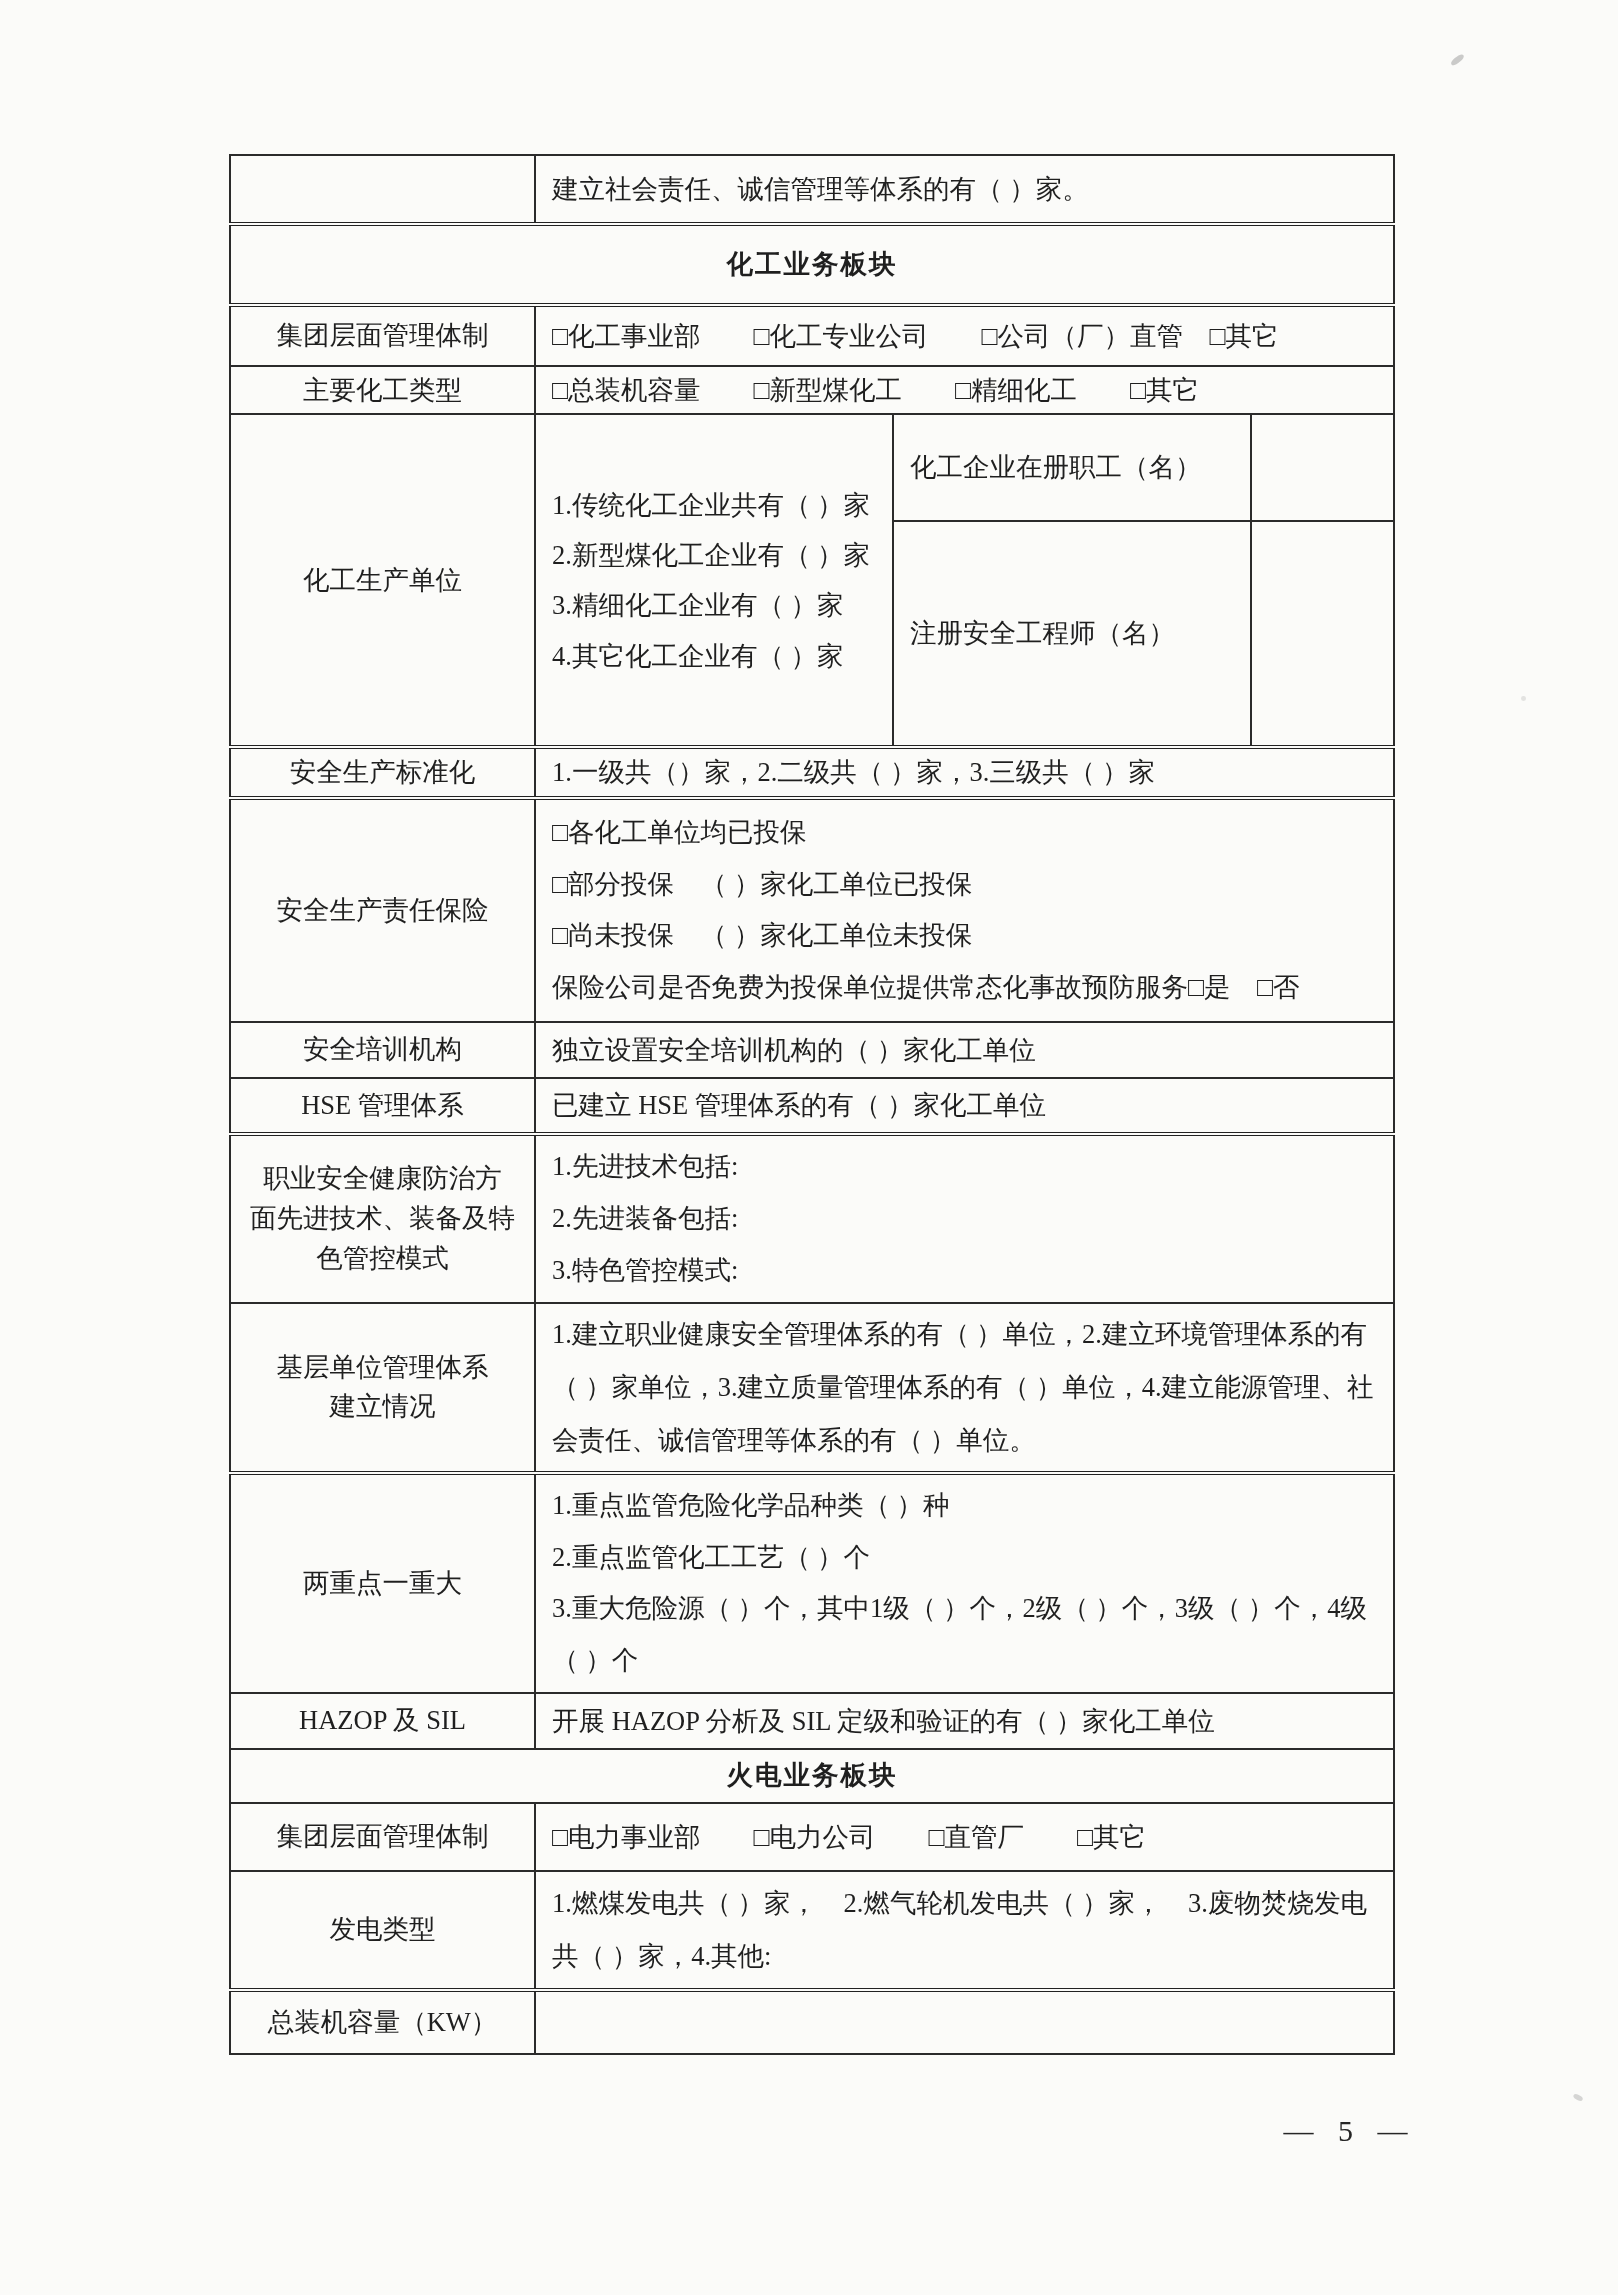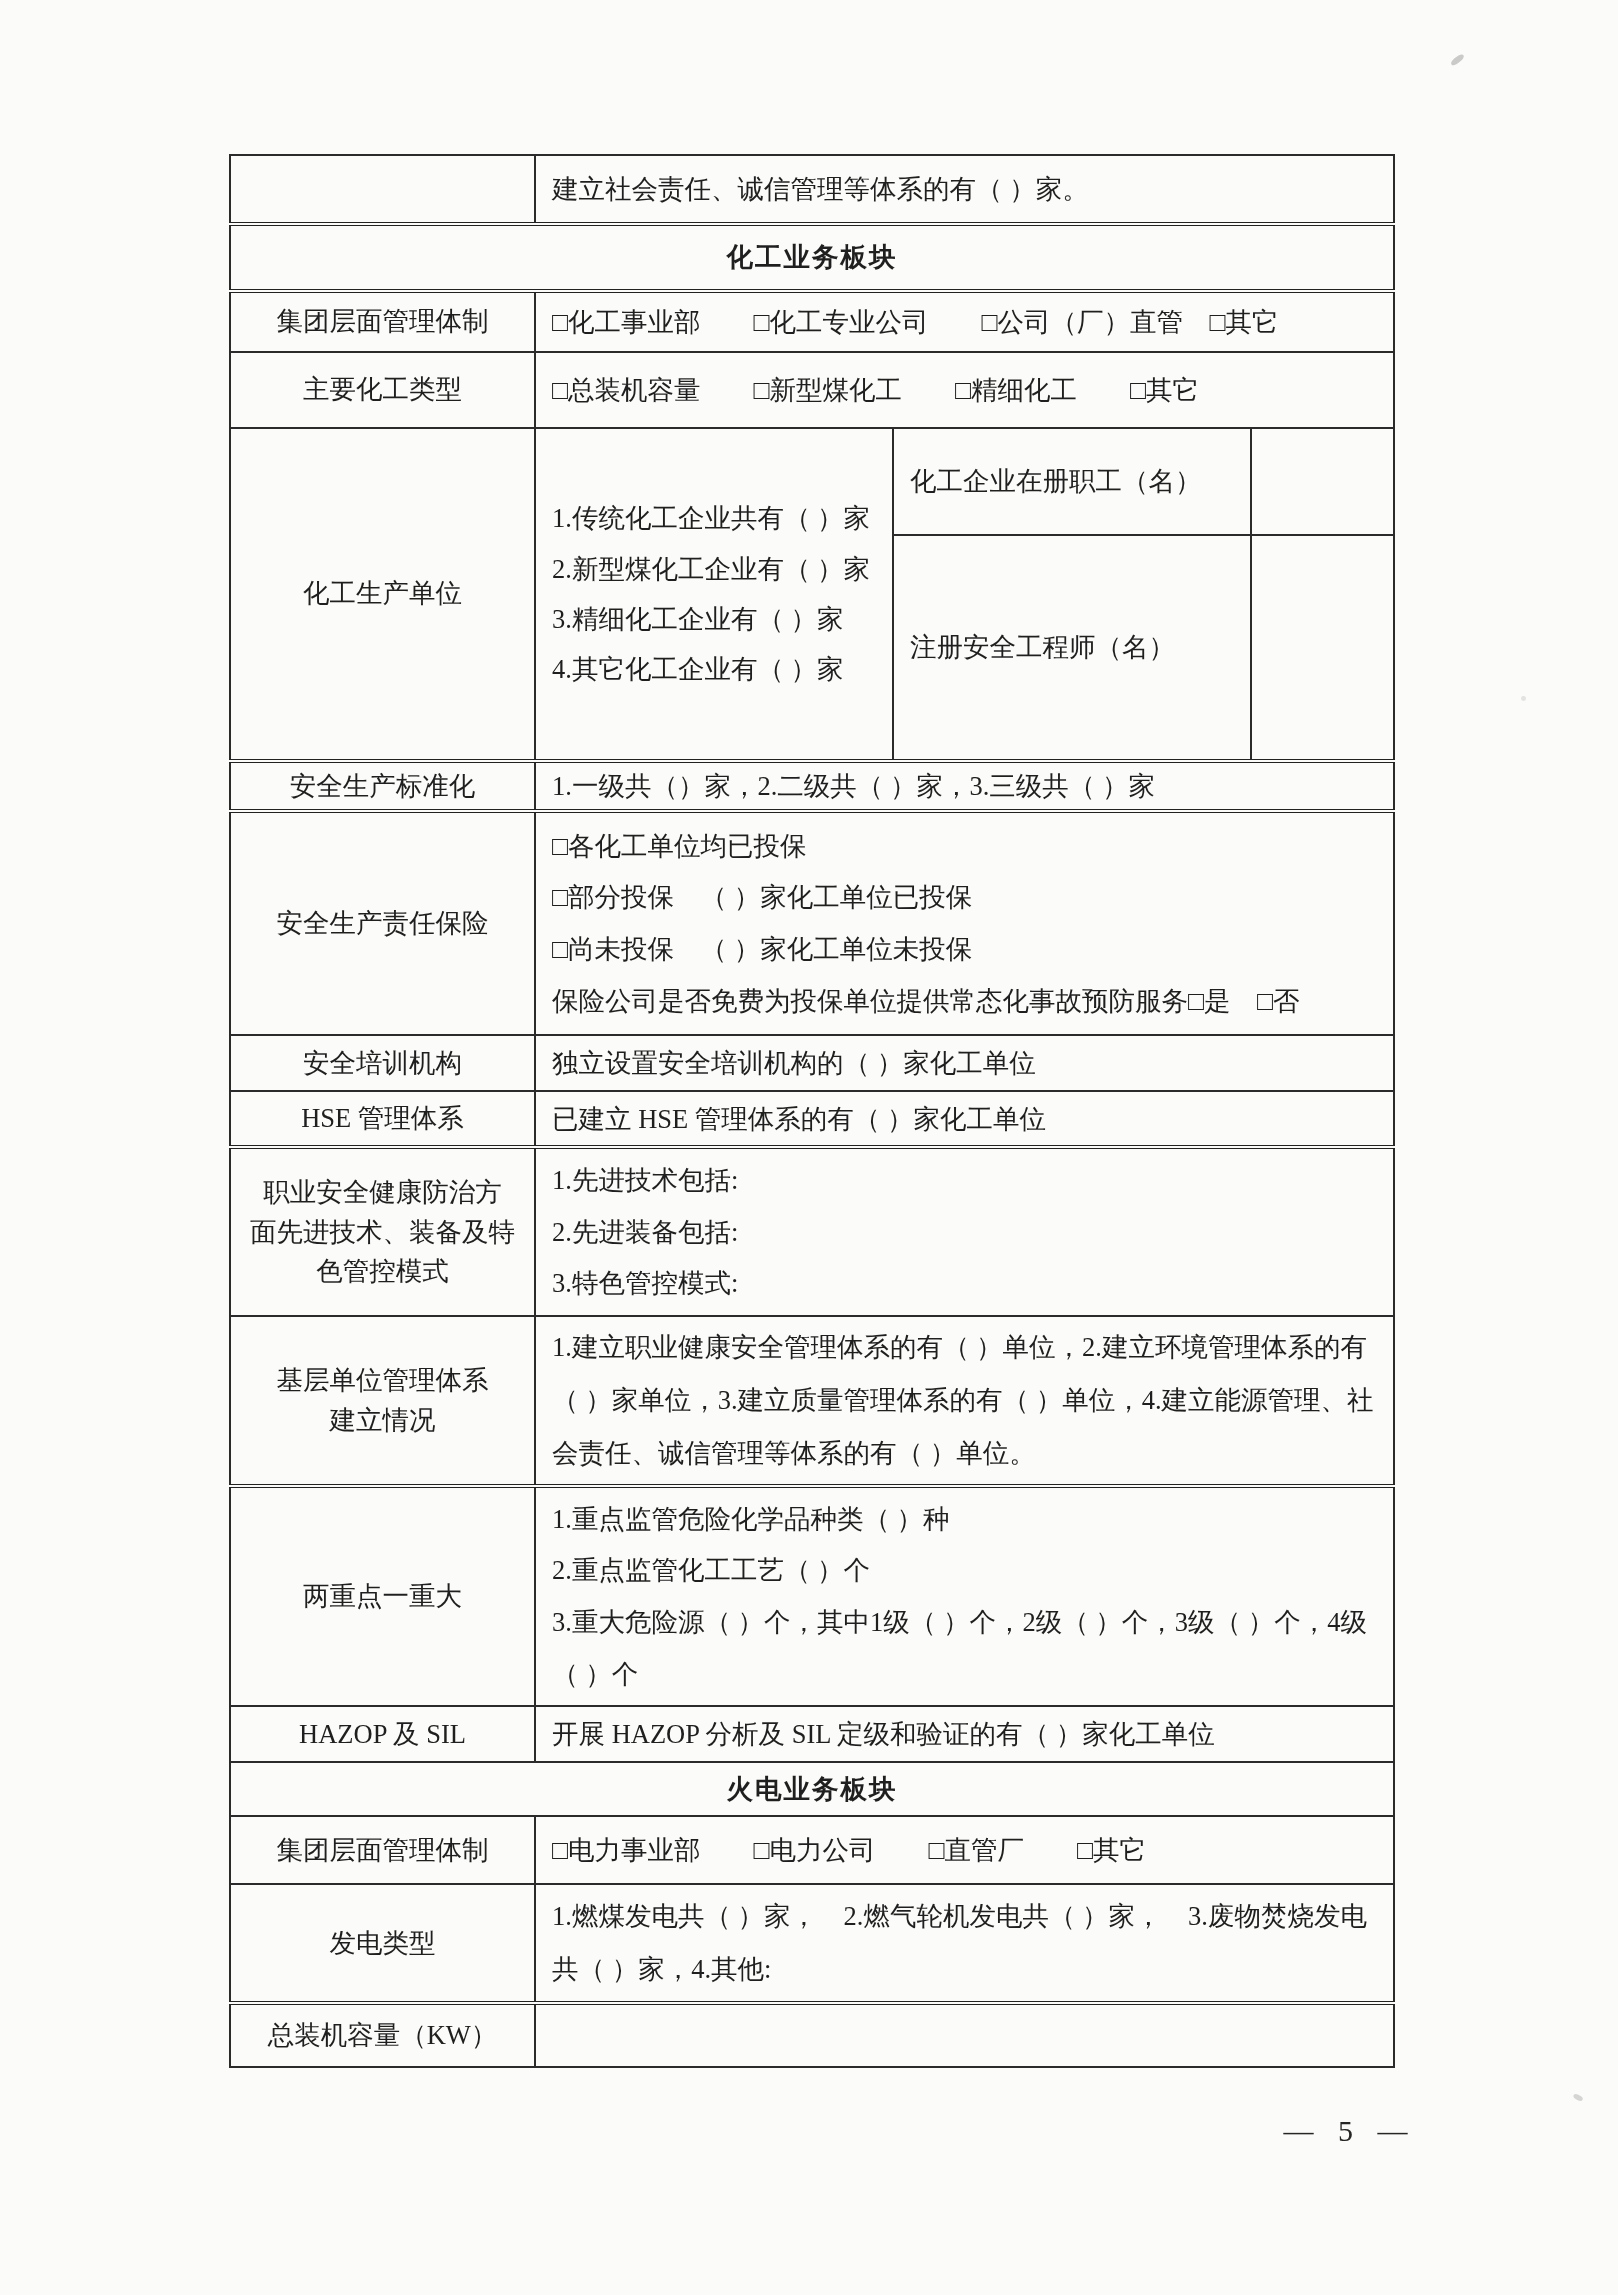--- a/index.html
+++ b/index.html
@@ -82,30 +82,30 @@
       <col style="width:358px">
       <col style="width:143px">
     </colgroup>
     <tbody>
 
       <tr style="height:69px">
         <td class="label single blank"></td>
         <td class="content single" colspan="3">建立社会责任、诚信管理等体系的有（ ）家。</td>
       </tr>
 
-      <tr class="dbl" style="height:67px">
+      <tr class="dbl" style="height:81px">
         <td class="section" colspan="4">化工业务板块</td>
       </tr>
 
       <tr class="dbl" style="height:61px">
         <td class="label single">集团层面管理体制</td>
         <td class="content single" colspan="3">□化工事业部　　□化工专业公司　　□公司（厂）直管　□其它</td>
       </tr>
 
-      <tr style="height:76px">
+      <tr style="height:48px">
         <td class="label single">主要化工类型</td>
         <td class="content single" colspan="3">□总装机容量　　□新型煤化工　　□精细化工　　□其它</td>
       </tr>
 
       <tr style="height:107px">
         <td class="label single" rowspan="2">化工生产单位</td>
         <td class="content list" rowspan="2">1.传统化工企业共有（ ）家
 2.新型煤化工企业有（ ）家
 3.精细化工企业有（ ）家
 4.其它化工企业有（ ）家</td>

